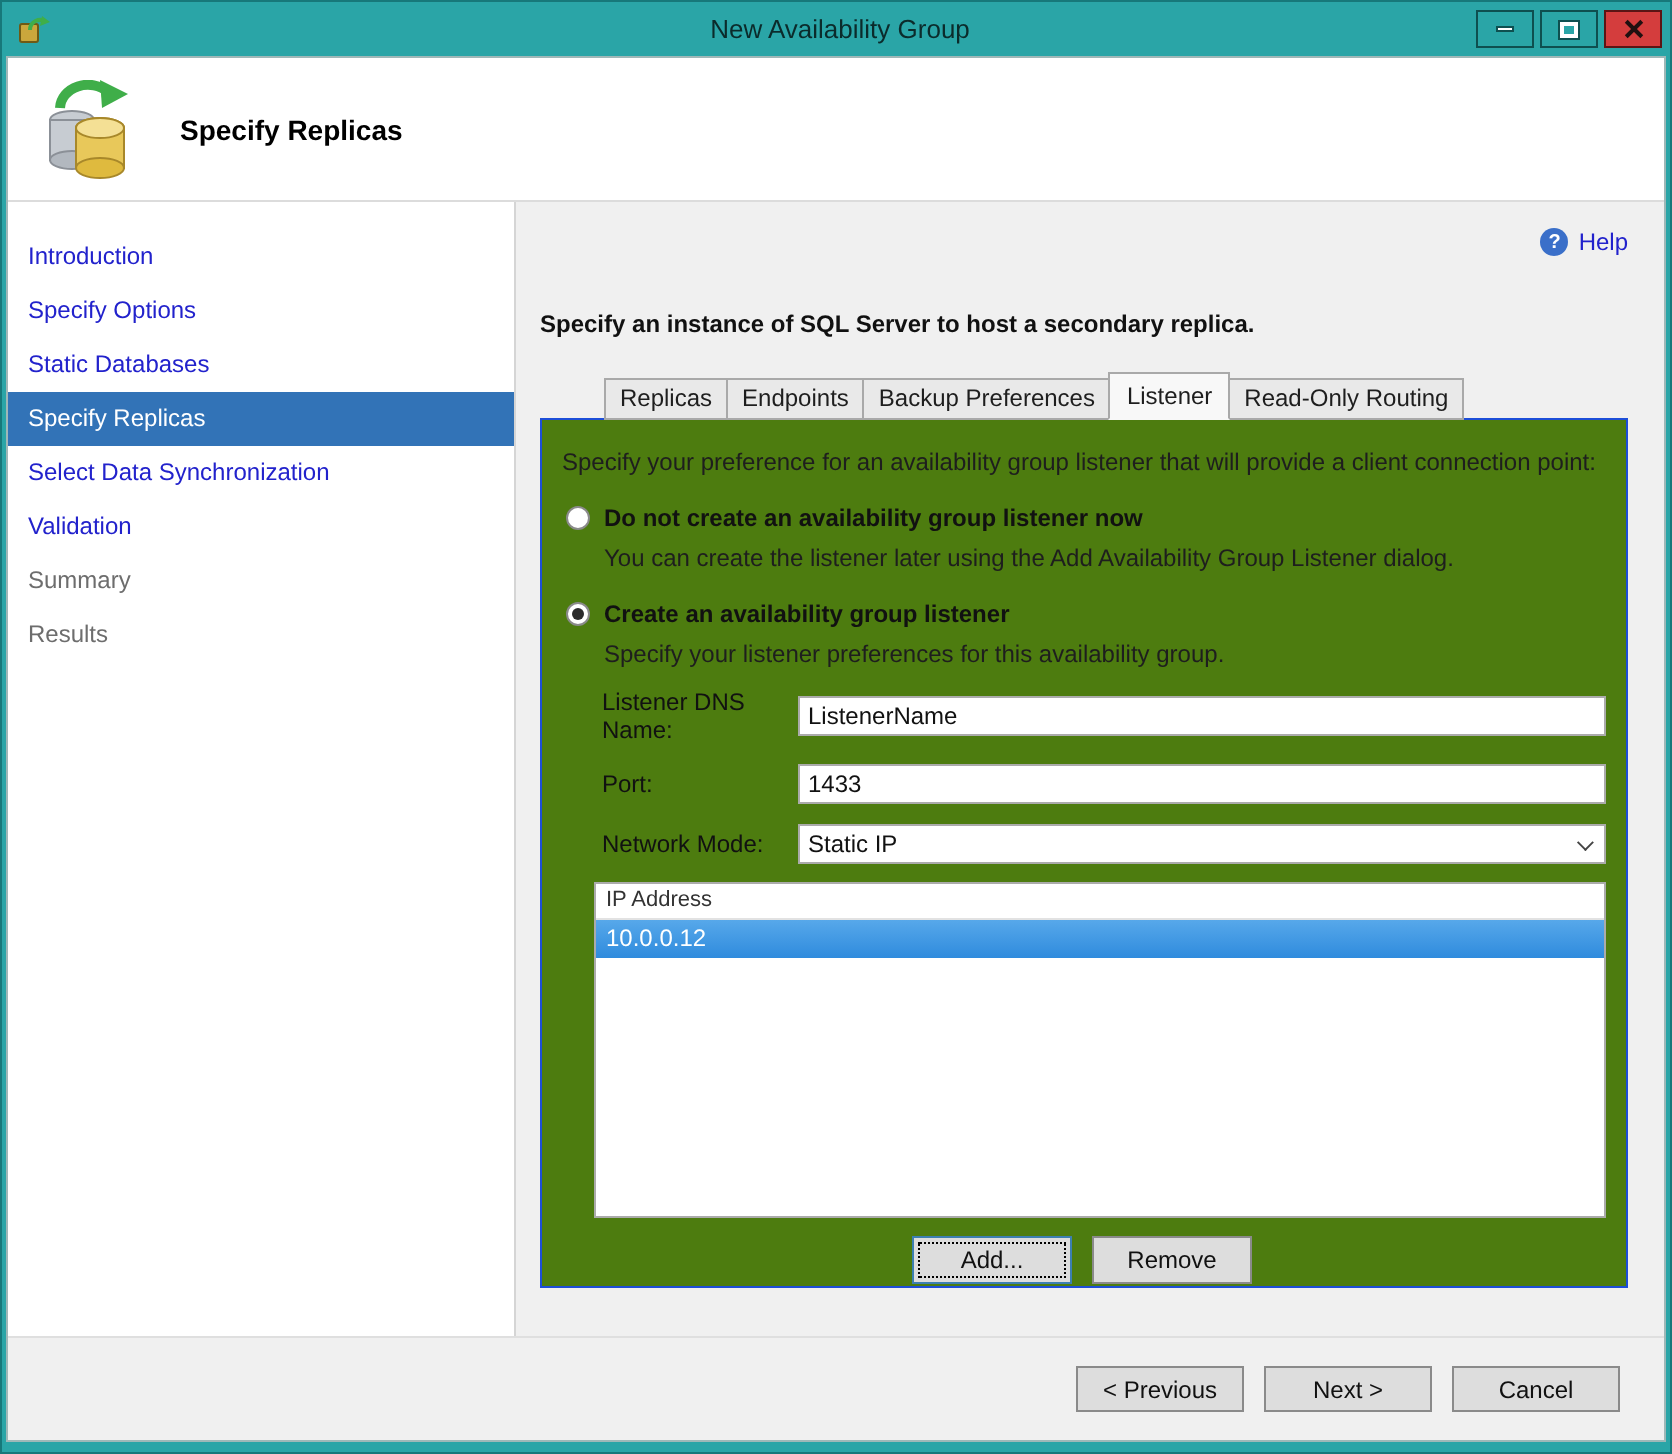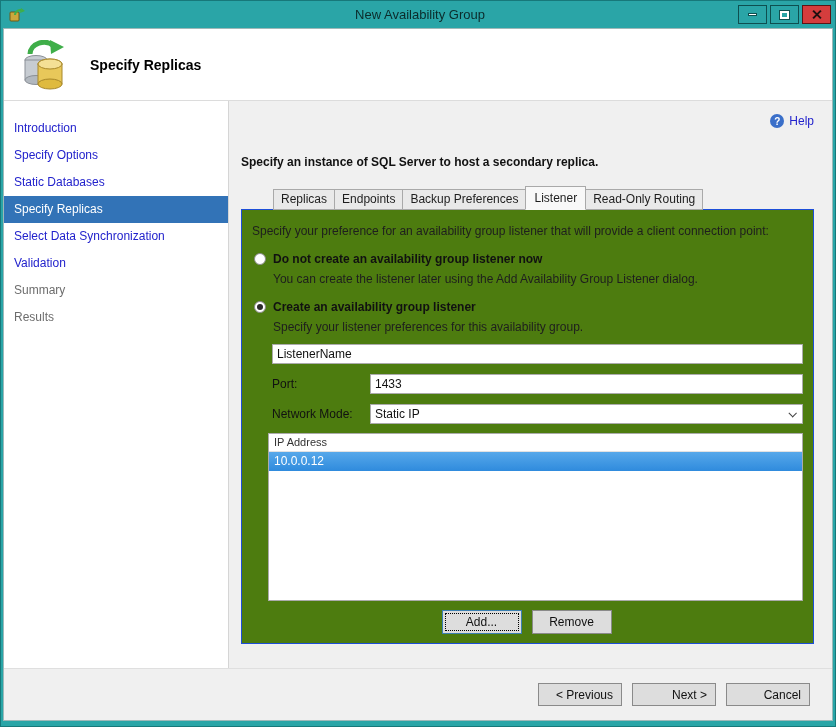--- a/index.html
+++ b/index.html
@@ -23,21 +23,21 @@
   .glyph-x::before,.glyph-x::after { content:""; position:absolute; left:5px; top:0;
       width:2px; height:11px; background:#201010; }
   .glyph-x::before { transform:rotate(45deg);} .glyph-x::after { transform:rotate(-45deg);}
   
   .client { height:693px; background:#F0F0F0; display:flex; flex-direction:column; border:1px solid #9fb8b8; }
   .hdr { height:72px; background:#fff; display:flex; align-items:center; border-bottom:1px solid #dcdcdc; }
   .hdr-icon { width:48px; height:50px; margin:0 22px 0 16px; }
   .page-title { font-size:14px; font-weight:bold; color:#000; }
   .body { flex:1 1 auto; display:flex; min-height:0; }
   
-  .sidebar { width:225px; background:#fff; border-right:1px solid #d5d5d5; padding-top:14px; }
+  .sidebar { width:254px; background:#fff; border-right:1px solid #d5d5d5; padding-top:14px; }
   .nav-item { font-size:12px; padding:6px 10px 7px 10px; color:#2222cc; cursor:pointer; }
   .nav-item.selected { background:#3273b7; color:#fff; cursor:default; }
   .nav-item.disabled { color:#6d6d6d; cursor:default; }
   
   .main { flex:1 1 auto; background:#F0F0F0; padding:12px 18px 0 12px; display:flex; flex-direction:column; }
   .help-row { display:flex; justify-content:flex-end; align-items:center; gap:5px; height:16px; }
   .help-icon { width:14px; height:14px; border-radius:50%; background:#3a6fc9; color:#fff;
                font-size:10px; font-weight:bold; display:flex; align-items:center; justify-content:center; }
   .help-label { font-size:12px; color:#2222cc; cursor:pointer; }
   .instruction { font-size:12px; font-weight:bold; color:#111; margin:26px 0 0 0; }
@@ -69,21 +69,21 @@
   .ip-header { font-size:11px; color:#333; padding:2px 5px 3px 5px; border-bottom:1px solid #e2e2e2; background:#fff; }
   .ip-row { font-size:12px; color:#fff; padding:2px 17px 3px 5px;
             background:linear-gradient(#57a8ea,#2f8bdd); cursor:pointer; }
   .panel-btn-row { display:flex; justify-content:center; gap:10px; margin-top:9px; }
   .btn { min-width:80px; height:24px; background:#dddddd; border:1px solid #8a8a8a;
          font-family:inherit; font-size:12px; color:#111; cursor:pointer; padding:0 8px; }
   .btn.focused { border:1px solid #3c7fb1; outline:1px dotted #000; outline-offset:-4px; }
   
   .footer { height:52px; border-top:1px solid #dfdfdf; display:flex; align-items:center;
             justify-content:flex-end; gap:10px; padding-right:22px; background:#F0F0F0; }
-  .footer .btn { height:23px; min-width:84px;text-align:right; }
+  .footer .btn { height:23px; min-width:84px; }
 </style>
 </head>
 <body>
 
 <div class="window">
 
   <div class="titlebar">
     <svg class="win-icon" viewBox="0 0 16 16">
       <rect x="1" y="5" width="9" height="9" rx="1" fill="#caa73c" stroke="#6e5a14" stroke-width="1"></rect>
       <path d="M6 8 A5 5 0 0 1 14 4" fill="none" stroke="#3fae49" stroke-width="2"></path>
@@ -157,20 +157,21 @@
           </div>
           <div class="radio-desc">You can create the listener later using the Add Availability Group Listener dialog.</div>
 
           <div class="radio-row">
             <span class="radio checked"></span>
             <span class="radio-label">Create an availability group listener</span>
           </div>
           <div class="radio-desc">Specify your listener preferences for this availability group.</div>
 
           <div class="form-row">
+            <span class="form-label">Listener DNS Name:</span>
             <input class="text-input" type="text" value="ListenerName" style="">
           </div>
           <div class="form-row">
             <span class="form-label">Port:</span>
             <input class="text-input" type="text" value="1433" style="">
           </div>
           <div class="form-row">
             <span class="form-label">Network Mode:</span>
             <div class="combo">
               <span>Static IP</span>

